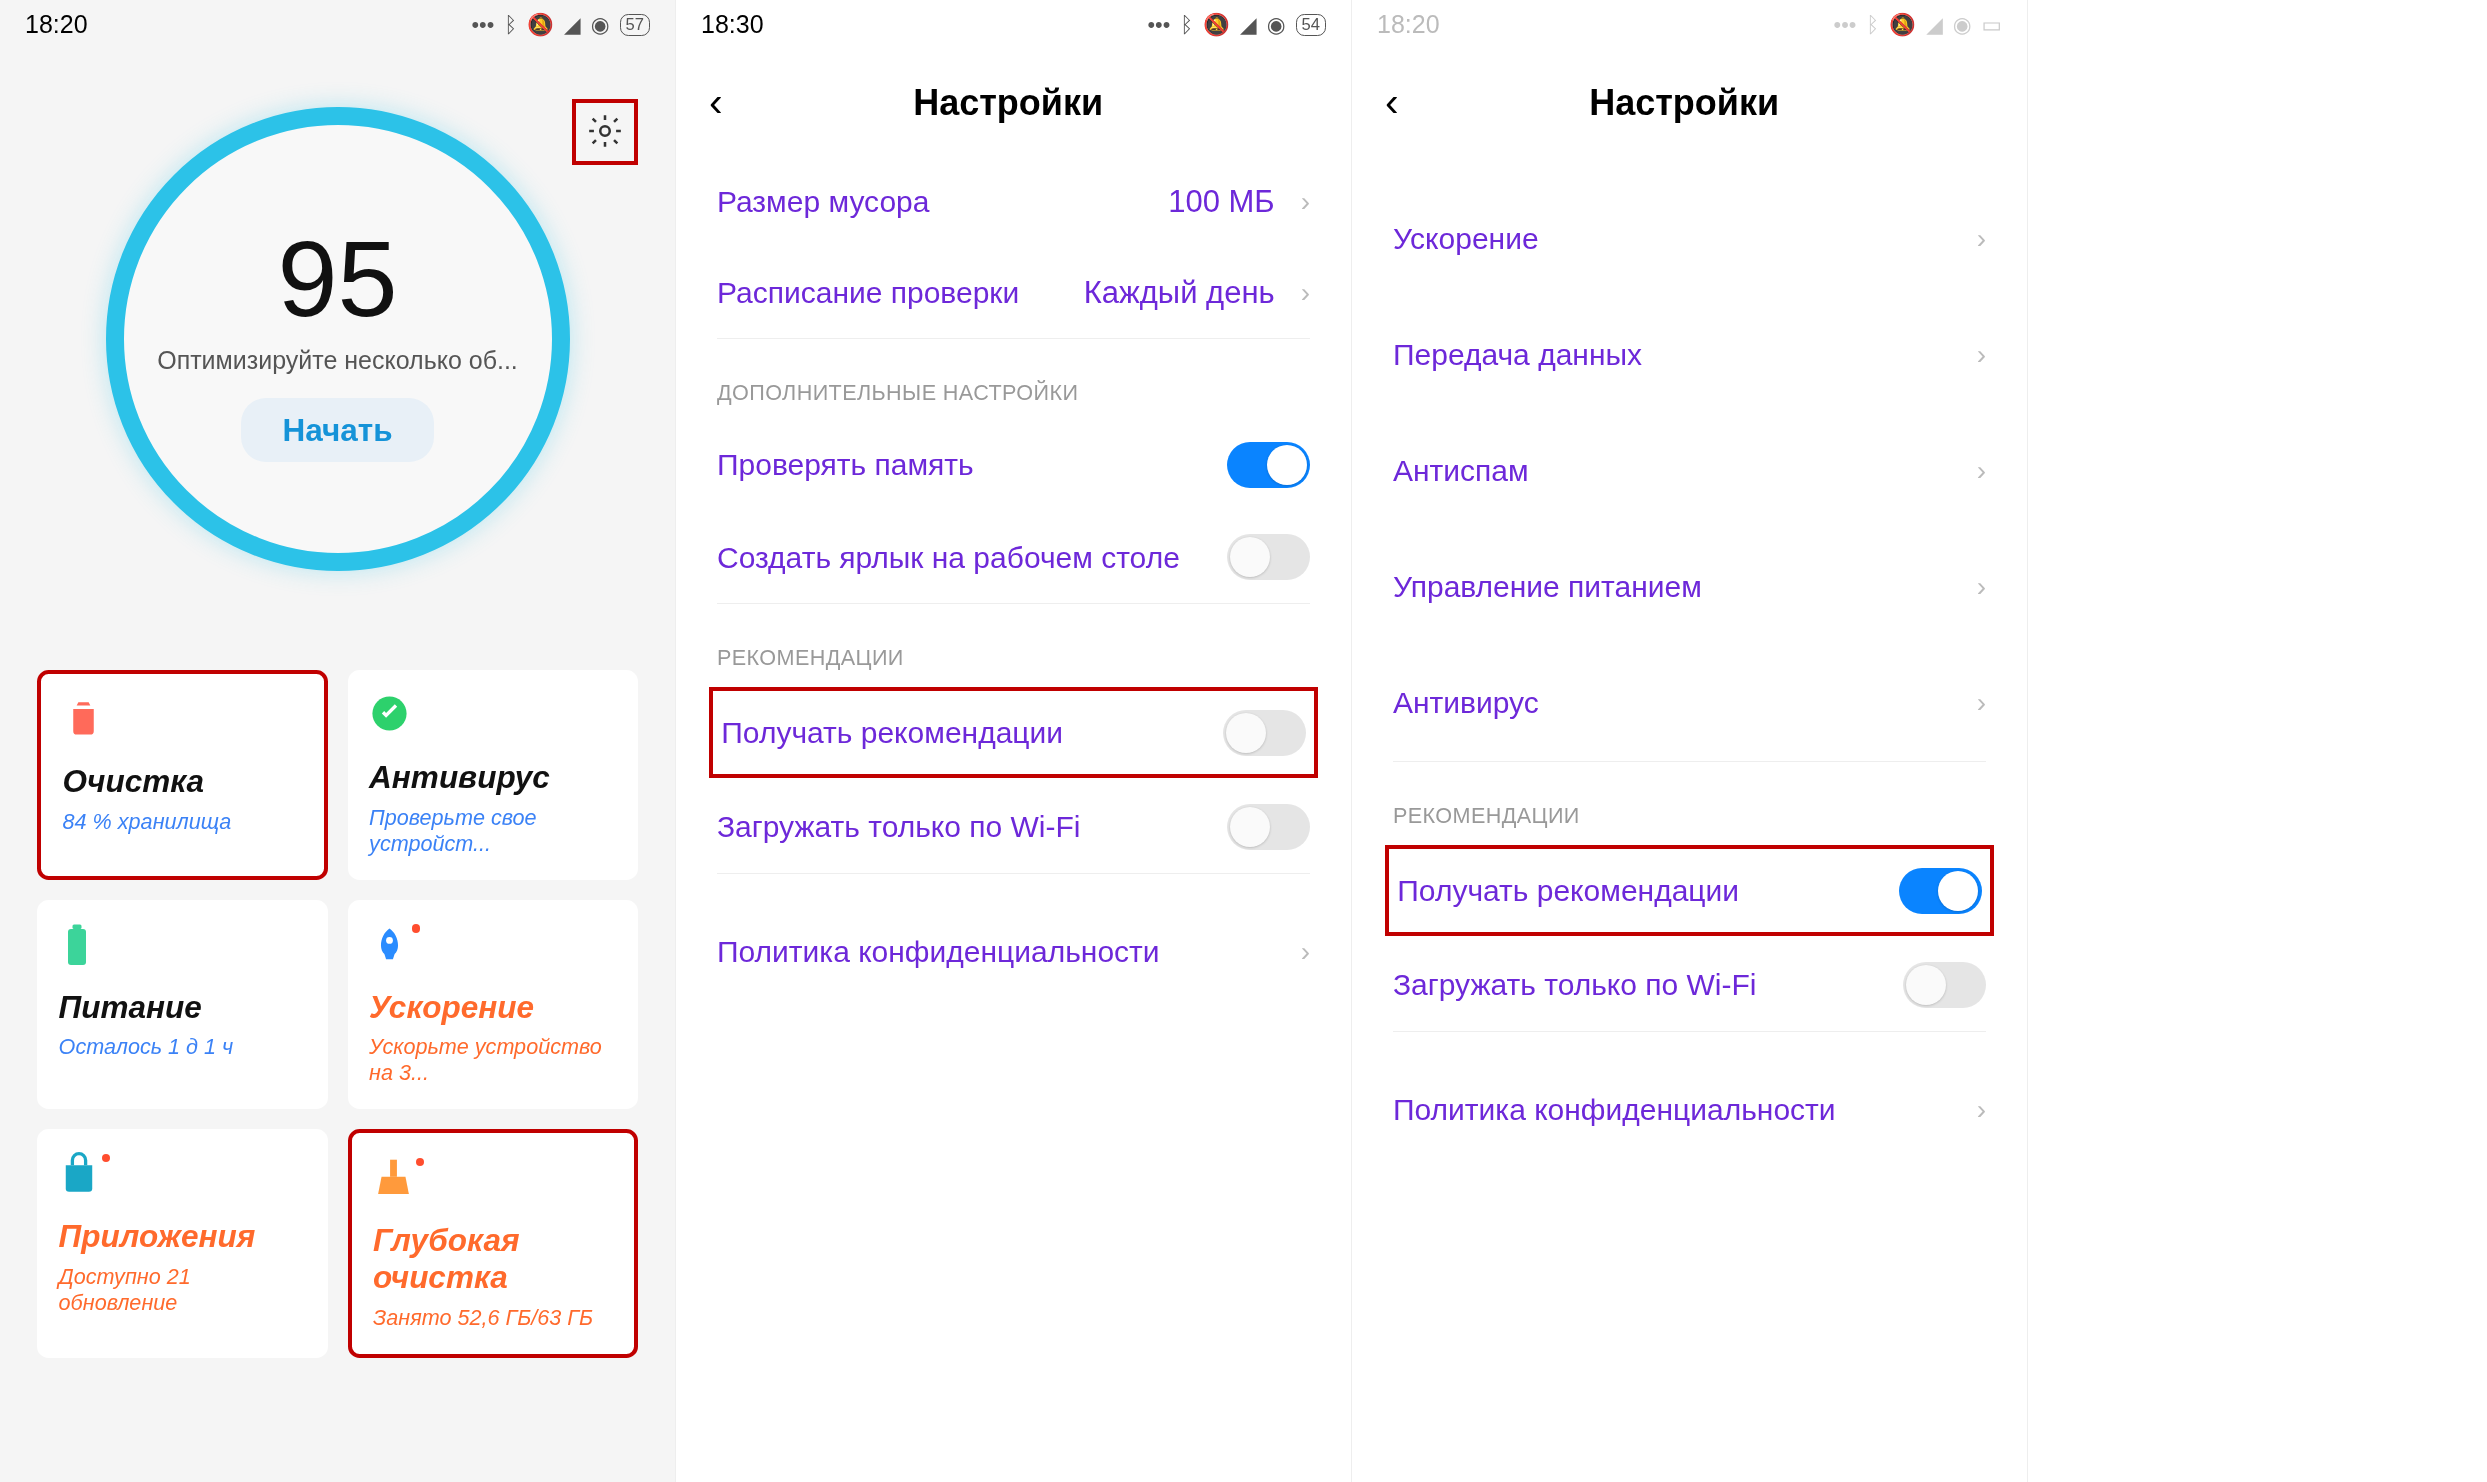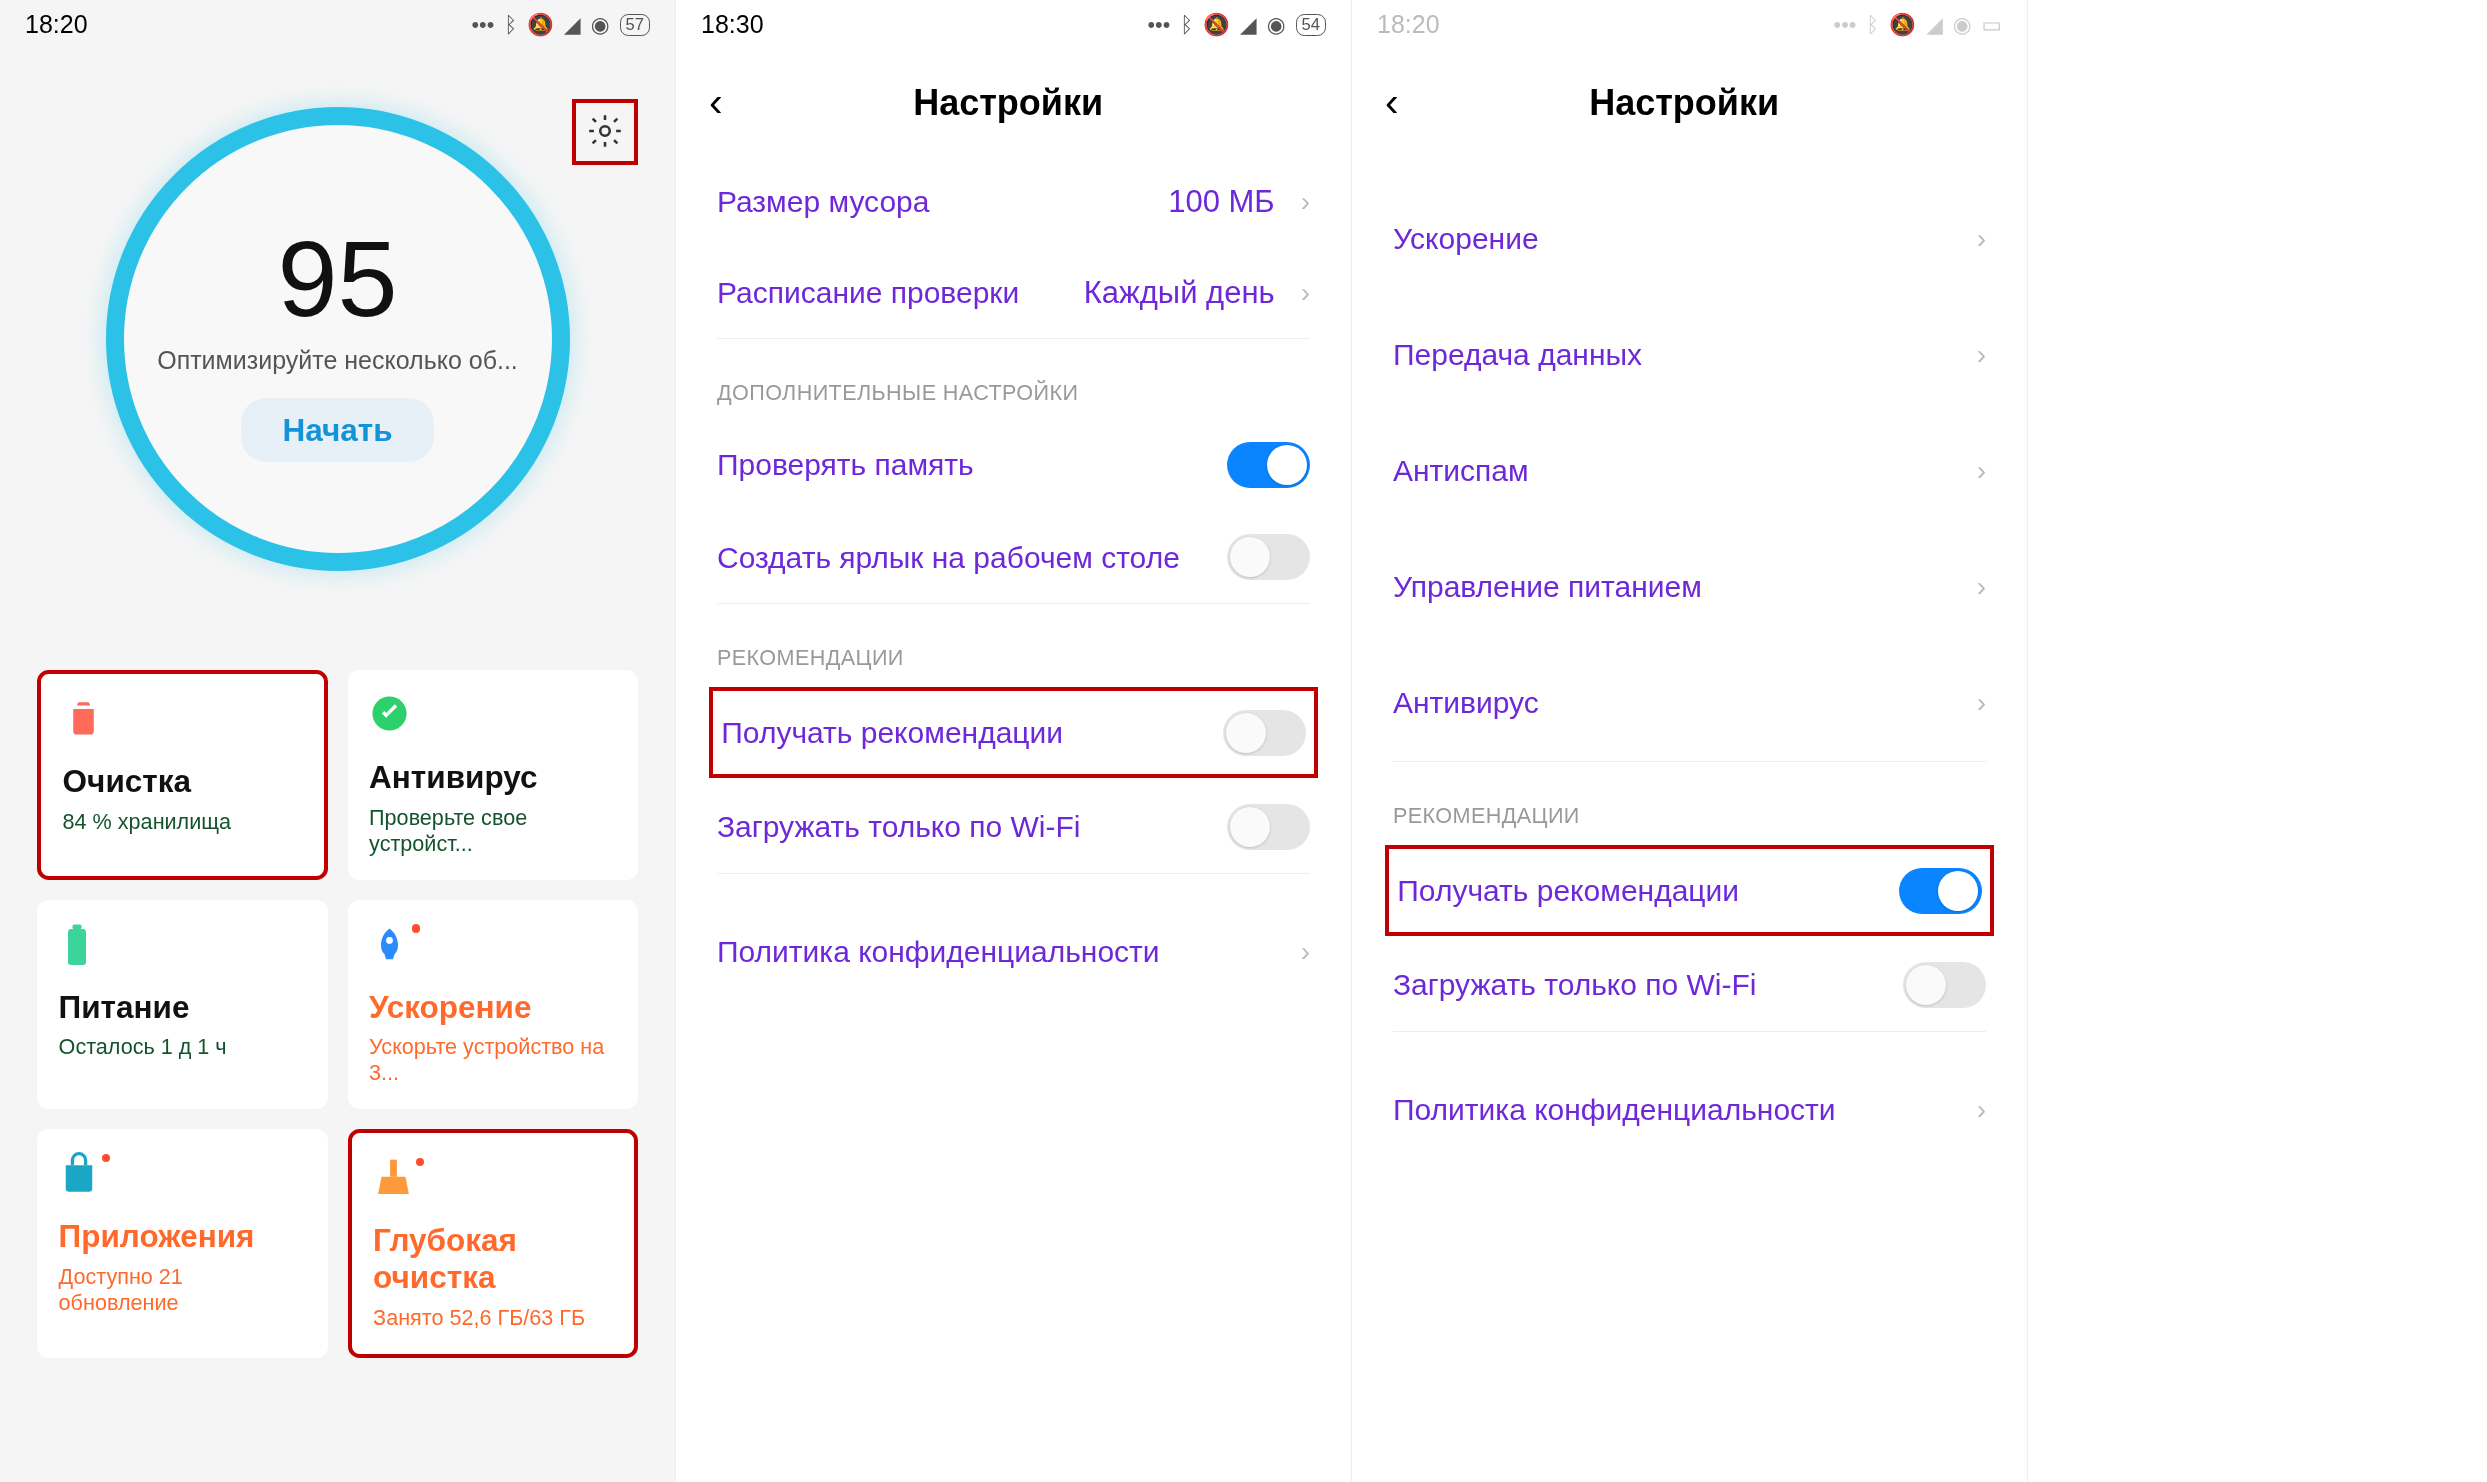--- a/index.html
+++ b/index.html
@@ -11,28 +11,28 @@
   .statusbar .battery { border: 1.7px solid #555; border-radius: 8.3px; padding: 0 5px; font-size: 16.6px; }
   
   
   .gear-box { position: absolute; top: 99px; right: 37px; width: 66px; height: 66px; border: 4.1px solid #c00000; display:flex; align-items:center; justify-content:center; }
   .gear-box svg { width: 38px; height: 38px; }
   .ring-wrap { display:flex; justify-content:center; margin-top: 58px; }
   .ring { width: 464px; height: 464px; border-radius: 50%; border: 18px solid #2cc2e8; display:flex; flex-direction:column; align-items:center; justify-content:center; box-shadow: 0 0 25px rgba(44,194,232,0.3); background:#f8f8f8; }
   .score { font-size: 108px; font-weight: 400; color:#111; }
   .optimize-text { font-size: 25px; color:#555; margin-top: 5px; }
   .start-btn { margin-top: 23px; background:#e8f0f7; color:#1593d8; font-size: 31.5px; font-weight:600; border:none; border-radius: 25px; padding: 13.3px 41px; }
-  .tiles { display:grid; grid-template-columns: 1fr 1fr; gap: 20px; padding: 99px 37px 0 37px; }
+  .tiles { display:grid; grid-template-columns: 1fr 1fr; gap: 20px; padding: 99px 37px 0 37px; font-style: italic; }
   .tile { background:#fff; border-radius: 11.6px; padding: 23px 21.6px; min-height: 199px; display:flex; flex-direction:column; }
   .tile.highlight { border: 4.1px solid #c00000; }
   .tile .iconwrap { height: 58px; display:flex; align-items:flex-start; position:relative; }
   .tile .dot { width:8.3px; height:8.3px; background:#ff4d2e; border-radius:50%; position:absolute; left:43px; top:1.7px; }
   .tile .title { font-size: 31.5px; font-weight: 700; margin-top: 8.3px; color:#111; }
   .tile .title.orange { color:#ff6a2c; }
-  .tile .sub { font-size: 21.6px; color:#14532d; margin-top: 8.3px; }
+  .tile .sub { font-size: 21.6px; color:#3b82f6; margin-top: 8.3px; }
   .tile .sub.orange { color:#ff6a2c; }
   
   
   .header2 { display:flex; align-items:center; padding: 30px 33px 30px 33px; }
   .back { font-size: 41px; font-weight:300; padding-right: 16.6px; cursor:pointer; }
   .header-title { flex:1; text-align:center; font-size: 36px; font-weight:700; margin-left: -41px; }
   .row { display:flex; align-items:center; padding: 23px 41px; min-height: 91px; }
   .row .lbl { font-size: 30px; color:#6d28d9; flex:1; }
   .row .val { font-size: 31px; color:#6d28d9; margin-right: 26px; }
   .row .chev { color:#bbb; font-size: 28px; }

